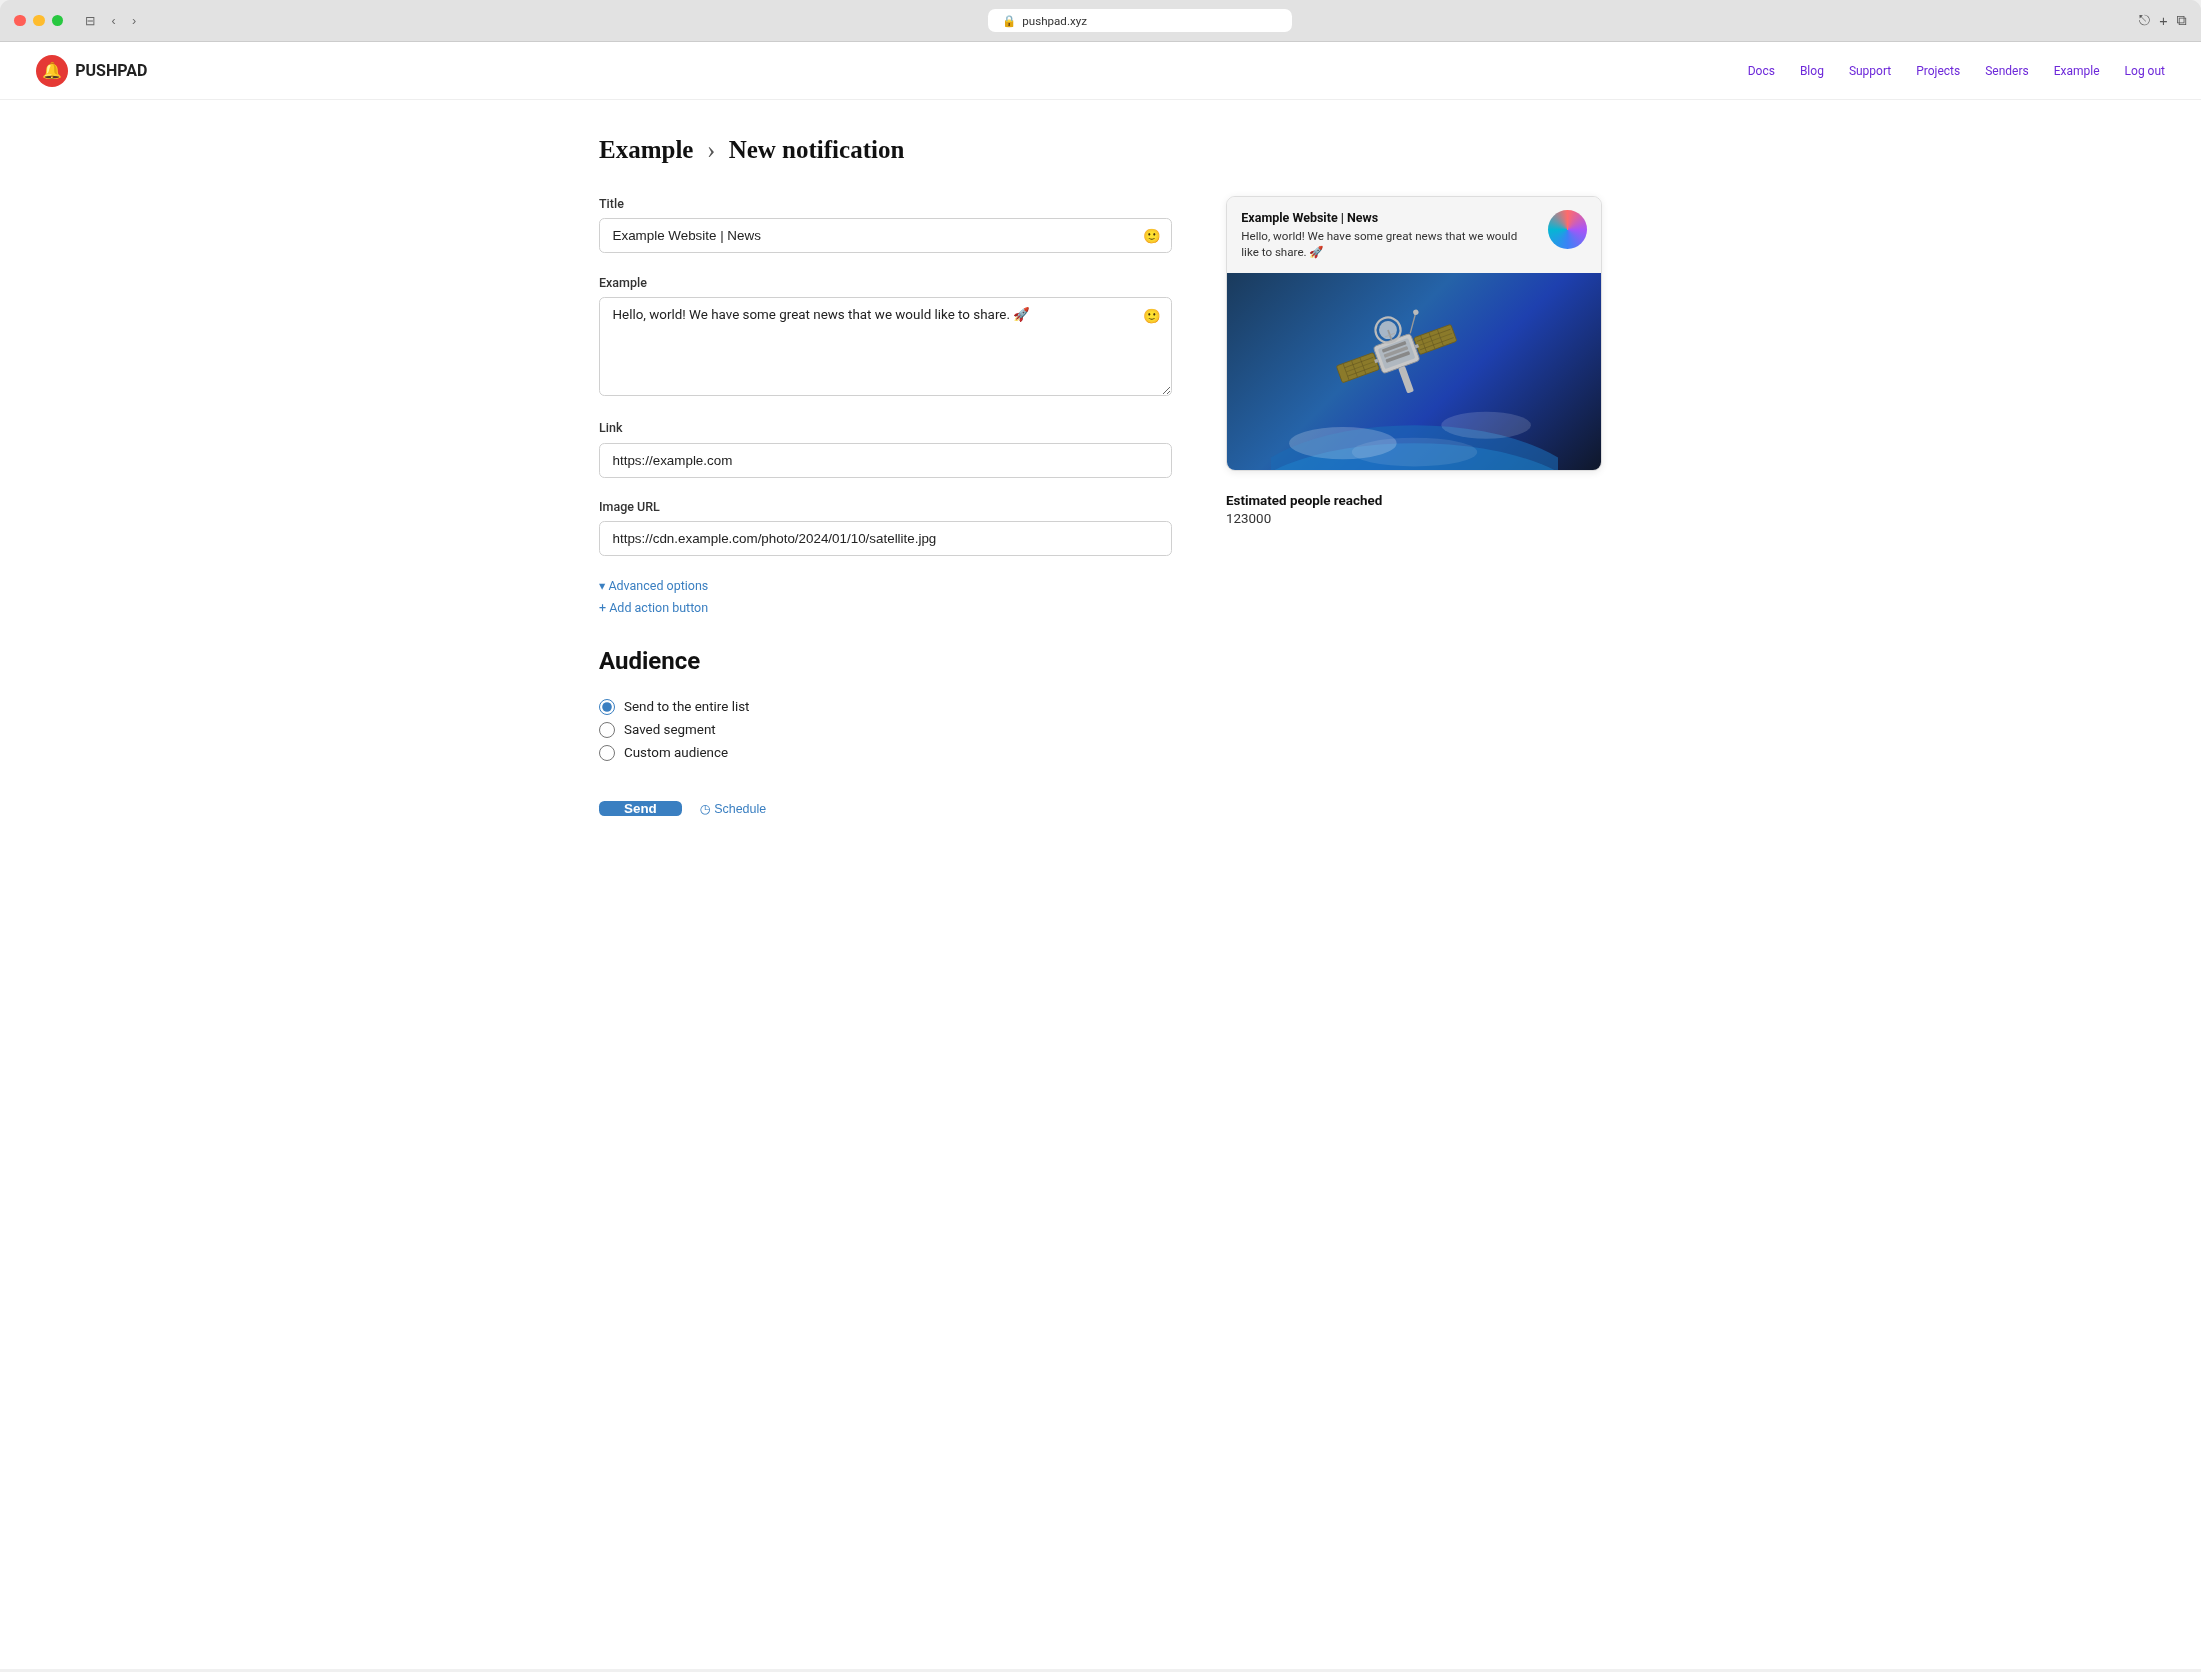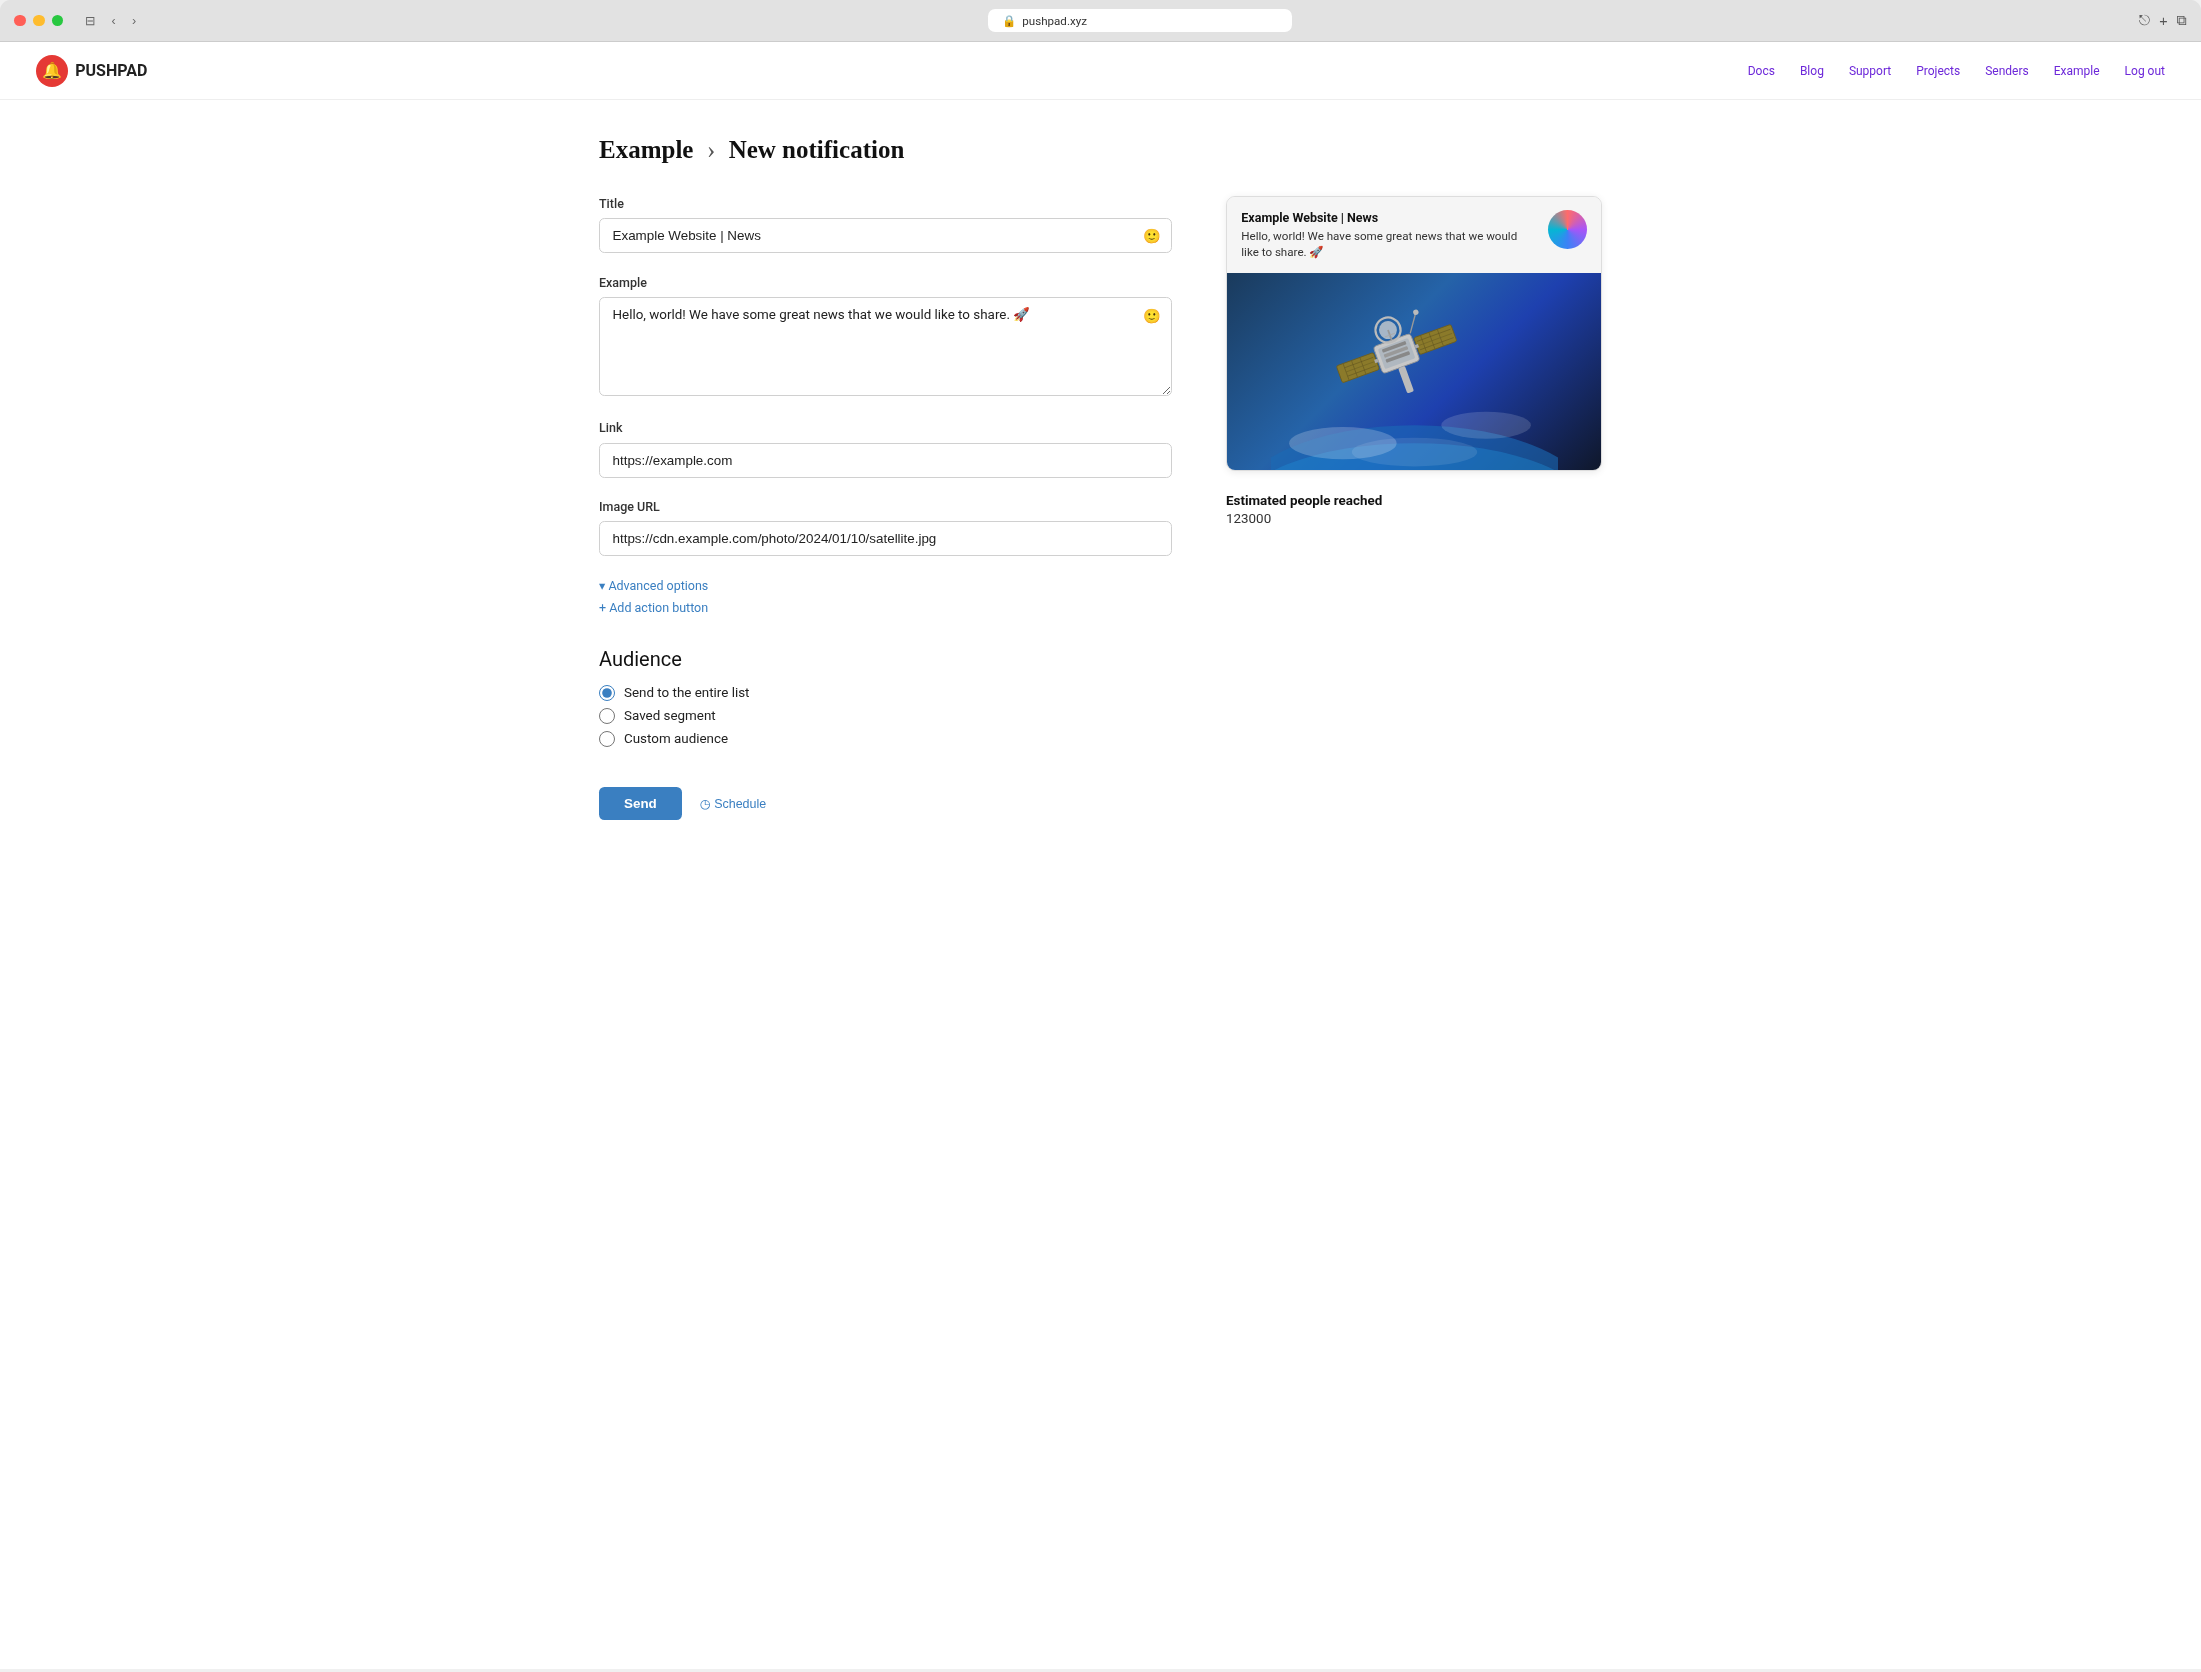--- a/index.html
+++ b/index.html
@@ -241,24 +241,24 @@
       display: block;
       color: #3a7fc1;
       text-decoration: none;
       font-size: 12.5px;
       margin-bottom: 7.2px;
       cursor: pointer;
     }
 
     
     .section-title {
-      font-size: 20px;
-      font-weight: 400;
+      font-size: 24px;
+      font-weight: 700;
       color: #111;
-      margin-bottom: 14px;
+      margin-bottom: 24px;
     }
 
     .radio-group {
       display: flex;
       flex-direction: column;
       gap: 7px;
       margin-bottom: 40px;
     }
 
     .radio-label {
@@ -283,21 +283,21 @@
       align-items: center;
       gap: 18px;
       margin-top: 18px;
     }
 
     .btn-send {
       background: #3a7fc1;
       color: white;
       border: none;
       border-radius: 5.4px;
-      padding: 9px 25px;
+      padding: 0 25px;
       font-size: 13.4px;
       font-weight: 600;
       cursor: pointer;
     }
 
     .btn-schedule {
       background: none;
       border: none;
       color: #3a7fc1;
       font-size: 12.5px;

